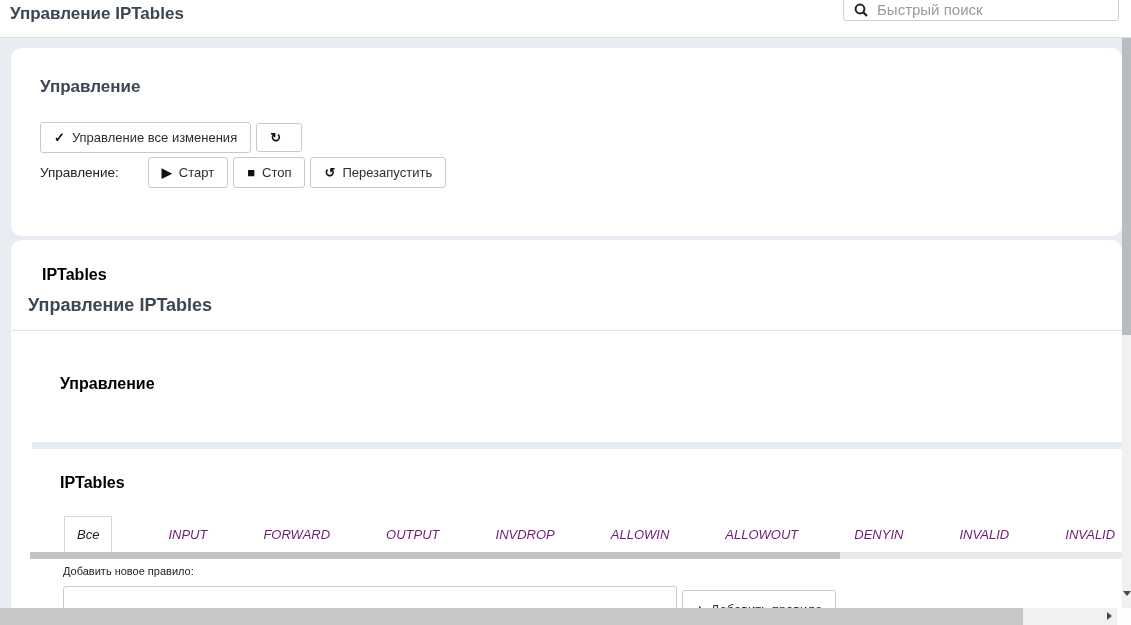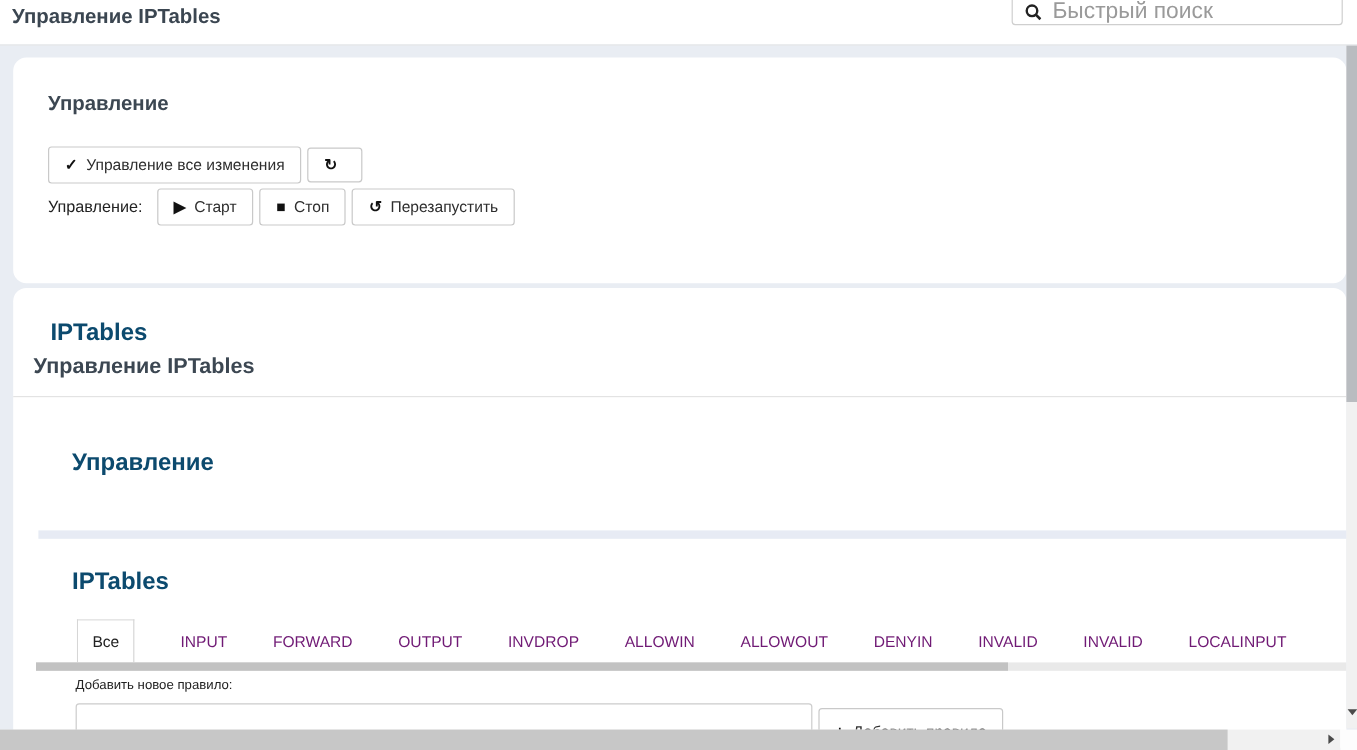--- a/index.html
+++ b/index.html
@@ -8,53 +8,53 @@
 
   
   .topbar { position:absolute; left:0; top:0; width:1131px; height:38px;
     background:#fff; border-bottom:1px solid #dcdfe3; z-index:5; }
   .page-title { position:absolute; left:10px; top:3px; font-size:17px; font-weight:bold;
     color:#3b4651; line-height:21px; }
   .search-wrap { position:absolute; left:843px; top:-12px; width:276px; height:33px;
     background:#fff; border:1px solid #cfcfcf; border-radius:3px;
     display:flex; align-items:center; padding:10px 10px 0 10px; }
   .search-wrap svg { flex:0 0 auto; margin-right:9px; }
-  .search-input { border:none; outline:none; flex:1; font-size:19px; color:#ef4444;
+  .search-input { border:none; outline:none; flex:1; font-size:15px; color:#ef4444;
     font-family:"Liberation Sans", sans-serif; background:transparent; }
   .search-input::placeholder { color:#9a9a9a; }
 
   
   .card { position:absolute; left:11px; width:1111px; background:#fff;border-radius:11px; }
   .card1 { top:48px; height:188px; }
   .card2 { top:240px; height:385px; }
 
   h2.sec { font-size:17px; font-weight:bold; color:#3c4752; }
-  h3.sec { font-size:20px; font-weight:bold; color:#0c4a6e; }
+  h3.sec { font-size:16px; font-weight:bold; color:#000000; }
 
   .btn { display:inline-flex; align-items:center; background:#fff;
     border:1px solid #c9c9c9; border-radius:3px; padding:7px 13px;
     font-size:13px; color:#2e2e2e; cursor:pointer; white-space:nowrap; }
   .btn .ic { font-size:13px; margin-right:7px; color:#111; font-weight:bold; line-height:1; }
   .row { position:absolute; display:flex; align-items:center; gap:5px; }
-  .row-label { font-size:13.5px; color:#222; margin-right:7px; }
+  .row-label { font-size:13.5px; color:#222; margin-right:24px; }
 
   .c1-title { position:absolute; left:29px; top:29px; }
   .c1-row1  { left:29px; top:74px; }
   .c1-row2  { left:29px; top:109px; }
 
   .c2-sub   { position:absolute; left:31px; top:26px; }
   .c2-title { position:absolute; left:17px; top:55px; font-size:18px; font-weight:bold; color:#3c4752; }
   .c2-divider { position:absolute; left:0; top:90px; width:1111px; border-top:1px solid #e3e3e3; }
 
   .inner-control-title { position:absolute; left:49px; top:135px; }
   .blue-bar { position:absolute; left:21px; top:202px; right:0; height:7px; background:#e7ebf4; }
   .inner-ipt-title { position:absolute; left:49px; top:234px; }
 
   .tabs { position:absolute; left:53px; top:276px; right:0; height:36px;
-    display:flex; align-items:center; gap:38px; overflow:hidden; }
+    display:flex; align-items:center; gap:56px; overflow:hidden;font-style:italic; }
   .tab { font-size:13px; color:#701a75; white-space:nowrap; cursor:pointer; flex:0 0 auto; }
   .tab.active { height:36px; display:flex; align-items:center; padding:0 12px;
     background:#fff; border:1px solid #d6d6d6; border-bottom:none; color:#222; }
   .tabbar { position:absolute; left:19px; top:312px; right:0; height:7px; background:#e9e9e9; }
   .tabbar-thumb { position:absolute; left:0; top:0; width:810px; height:7px; background:#c2c2c2; }
 
   .add-label { position:absolute; left:52px; top:325px; font-size:11px; color:#222; }
   .rule-input { position:absolute; left:52px; top:346px; width:614px; height:40px;
     border:1px solid #ccc; border-radius:3px; background:#fff; outline:none;
     font-size:13px; padding:0 10px; font-family:"Liberation Sans", sans-serif; }

